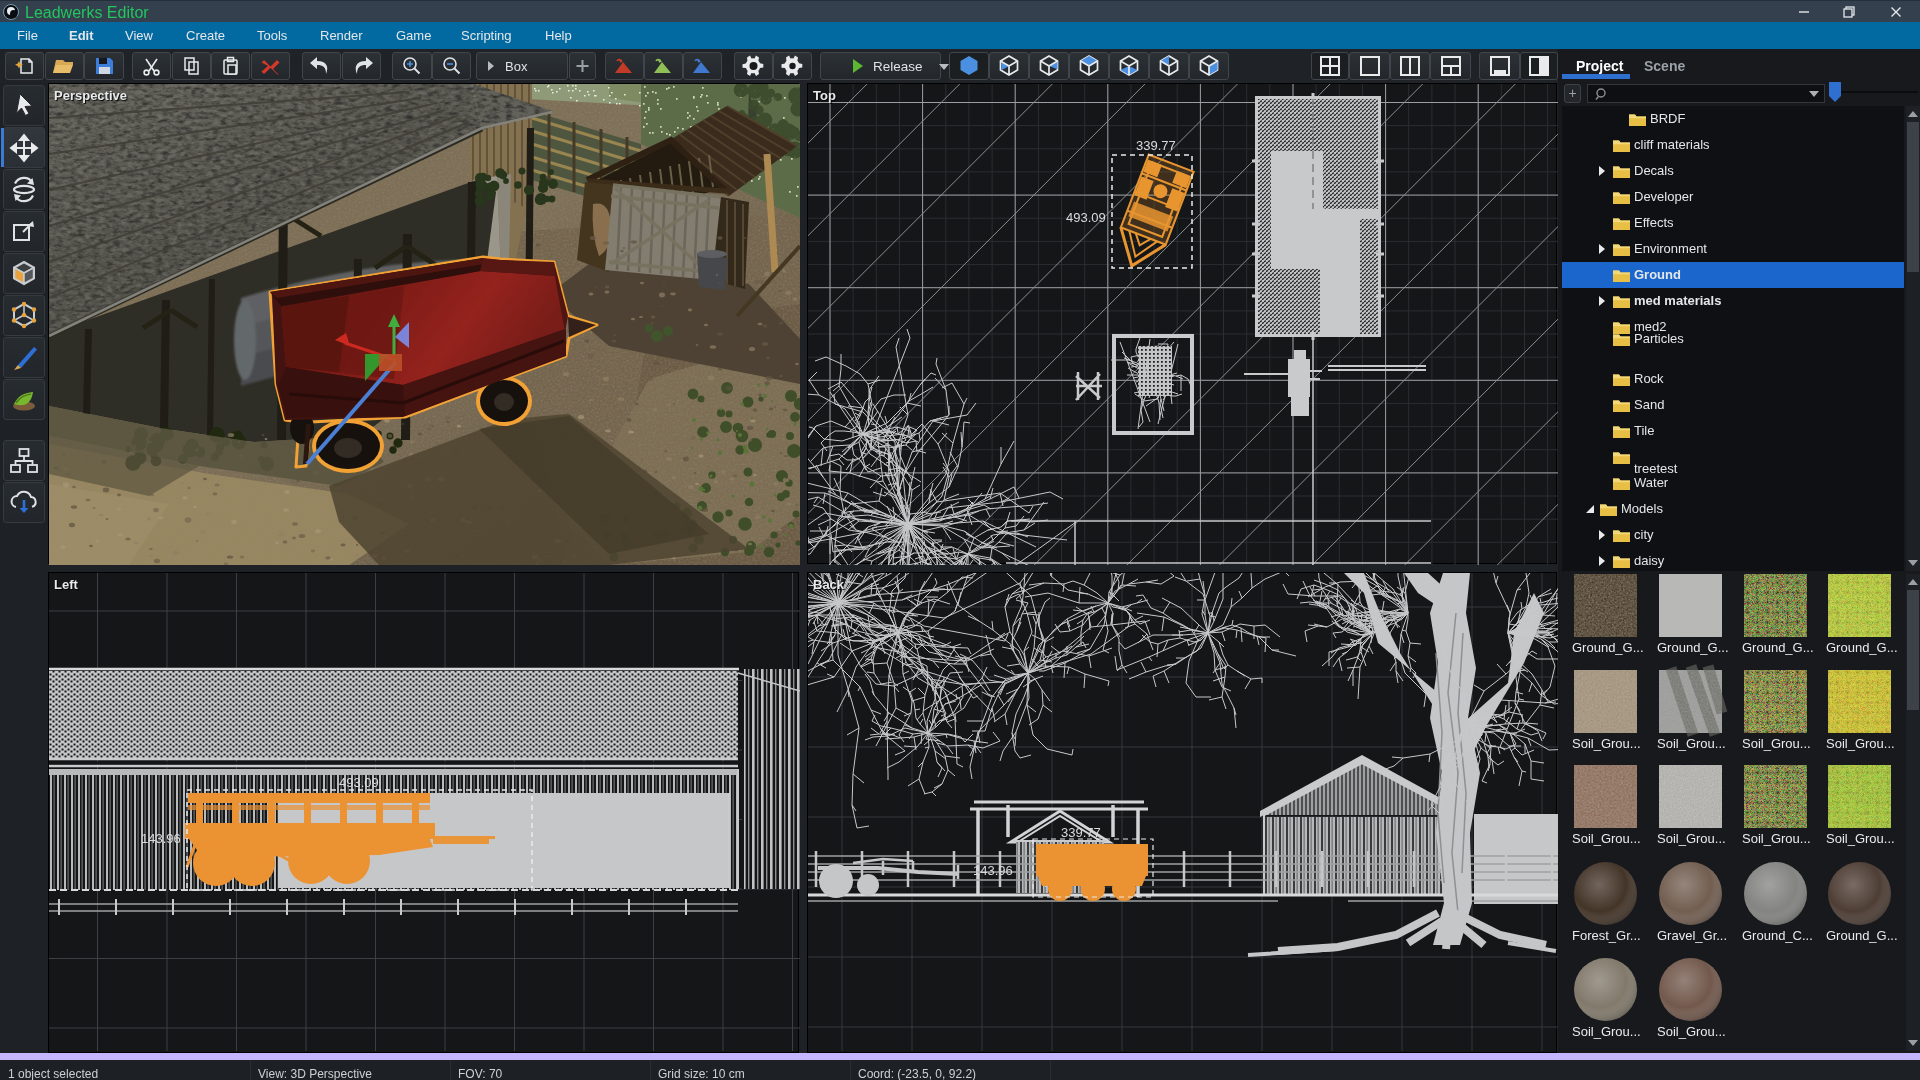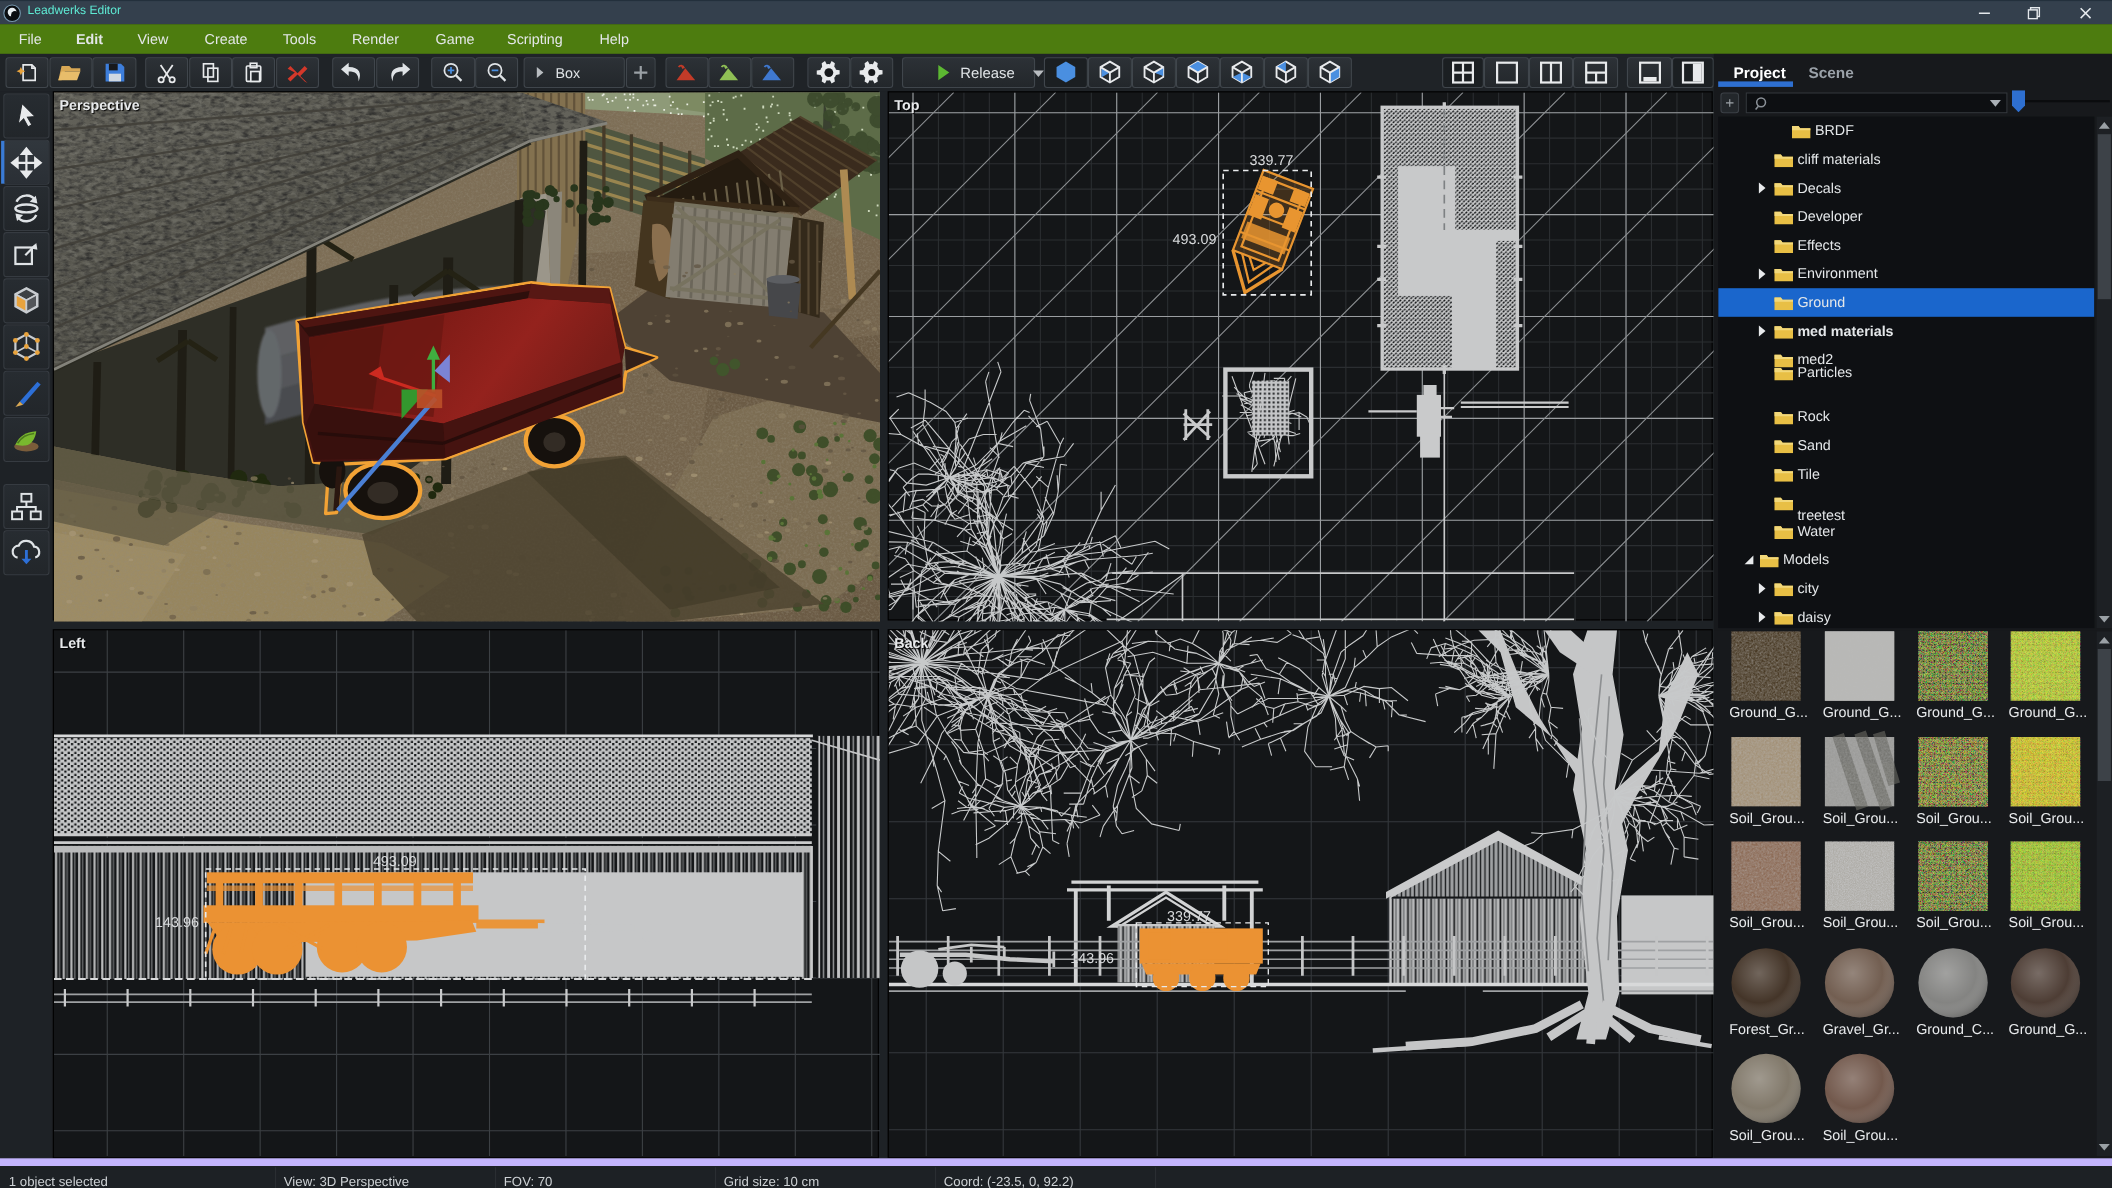--- a/index.html
+++ b/index.html
@@ -2,23 +2,23 @@
 <html><head><meta charset="utf-8">
 <style>
 *{margin:0;padding:0;box-sizing:border-box;}
 html,body{width:1920px;height:1080px;overflow:hidden;background:#1e2226;font-family:"Liberation Sans",sans-serif;}
 #app{position:absolute;left:0;top:0;width:1920px;height:1080px;}
 
 #titlebar{position:absolute;left:0;top:0;width:1920px;height:22px;background:#34404d;border-top:1px solid #23303c;}
 #titlebar .logo{position:absolute;left:3px;top:3px;width:16px;height:16px;border-radius:50%;background:#0a0e12;border:1px solid #7899b0;}
 #titlebar .logo:after{content:"";position:absolute;left:3px;top:2px;width:8px;height:8px;border-radius:50%;background:#e8eef2;}
 #titlebar .logo:before{content:"";position:absolute;left:6px;top:5px;width:7px;height:8px;border-radius:50%;background:#0a0e12;z-index:2;}
-#titlebar .tname{position:absolute;left:25px;top:3px;color:#5eead4;font-size:11px;text-align:center;}
+#titlebar .tname{position:absolute;left:25px;top:3px;color:#22c55e;font-size:16px;text-align:center;}
 
-#menubar{position:absolute;left:0;top:22px;width:1920px;height:27px;background:#4d7c0f;}
+#menubar{position:absolute;left:0;top:22px;width:1920px;height:27px;background:#0369a1;}
 #menubar span{position:absolute;top:6px;color:#e4e7e9;font-size:13px;}
 
 #toolbar{position:absolute;left:0;top:49px;width:1920px;height:34px;background:#1f2327;}
 .tbtn{position:absolute;top:3px;height:28px;background:linear-gradient(#2c3136,#23272b);border:1px solid #40464c;border-radius:3px;}
 .tbtn.dark{background:#1b1f22;}
 
 #lefttb{position:absolute;left:0;top:83px;width:47px;height:972px;background:#1e2226;}
 .ltbtn{position:absolute;left:3px;width:42px;height:41px;background:linear-gradient(#272c31,#22262a);border:1px solid #363b41;border-radius:3px;}
 .ltbtn.active{background:linear-gradient(#31373d,#2a2f35);}
 .ltbtn.active:before{content:"";position:absolute;left:-3px;top:0px;width:3px;height:39px;background:#3a7bd5;}
@@ -1246,21 +1246,21 @@
             <path d="M0 2.5h6l1.5 2H17V14H0z" fill="#e8bf45"></path>
             <path d="M0 2.5h6l1.5 2H17v1.8H0z" fill="#f2d87a"></path>
           </svg>
           <span style="position:absolute;left:72px;top:5px;">Environment</span>
         </div>
       <div style="position:absolute;left:0;top:156px;width:342px;height:26px; background:#1a66cc;">
           <svg width="17" height="14" style="position:absolute;left:51px;top:6px;">
             <path d="M0 2.5h6l1.5 2H17V14H0z" fill="#e8bf45"></path>
             <path d="M0 2.5h6l1.5 2H17v1.8H0z" fill="#f2d87a"></path>
           </svg>
-          <span style="position:absolute;left:72px;top:5px;">Ground</span>
+          <span style="position:absolute;left:72px;top:5px;font-weight:bold;">Ground</span>
         </div>
       <div style="position:absolute;left:0;top:182px;width:342px;height:26px;font-weight:bold;">
           <svg width="8" height="12" style="position:absolute;left:36px;top:7px;">
             <path d="M1 1l6 5-6 5z" fill="#e8eaec"></path>
           </svg>
           <svg width="17" height="14" style="position:absolute;left:51px;top:6px;">
             <path d="M0 2.5h6l1.5 2H17V14H0z" fill="#e8bf45"></path>
             <path d="M0 2.5h6l1.5 2H17v1.8H0z" fill="#f2d87a"></path>
           </svg>
           <span style="position:absolute;left:72px;top:5px;">med materials</span>

